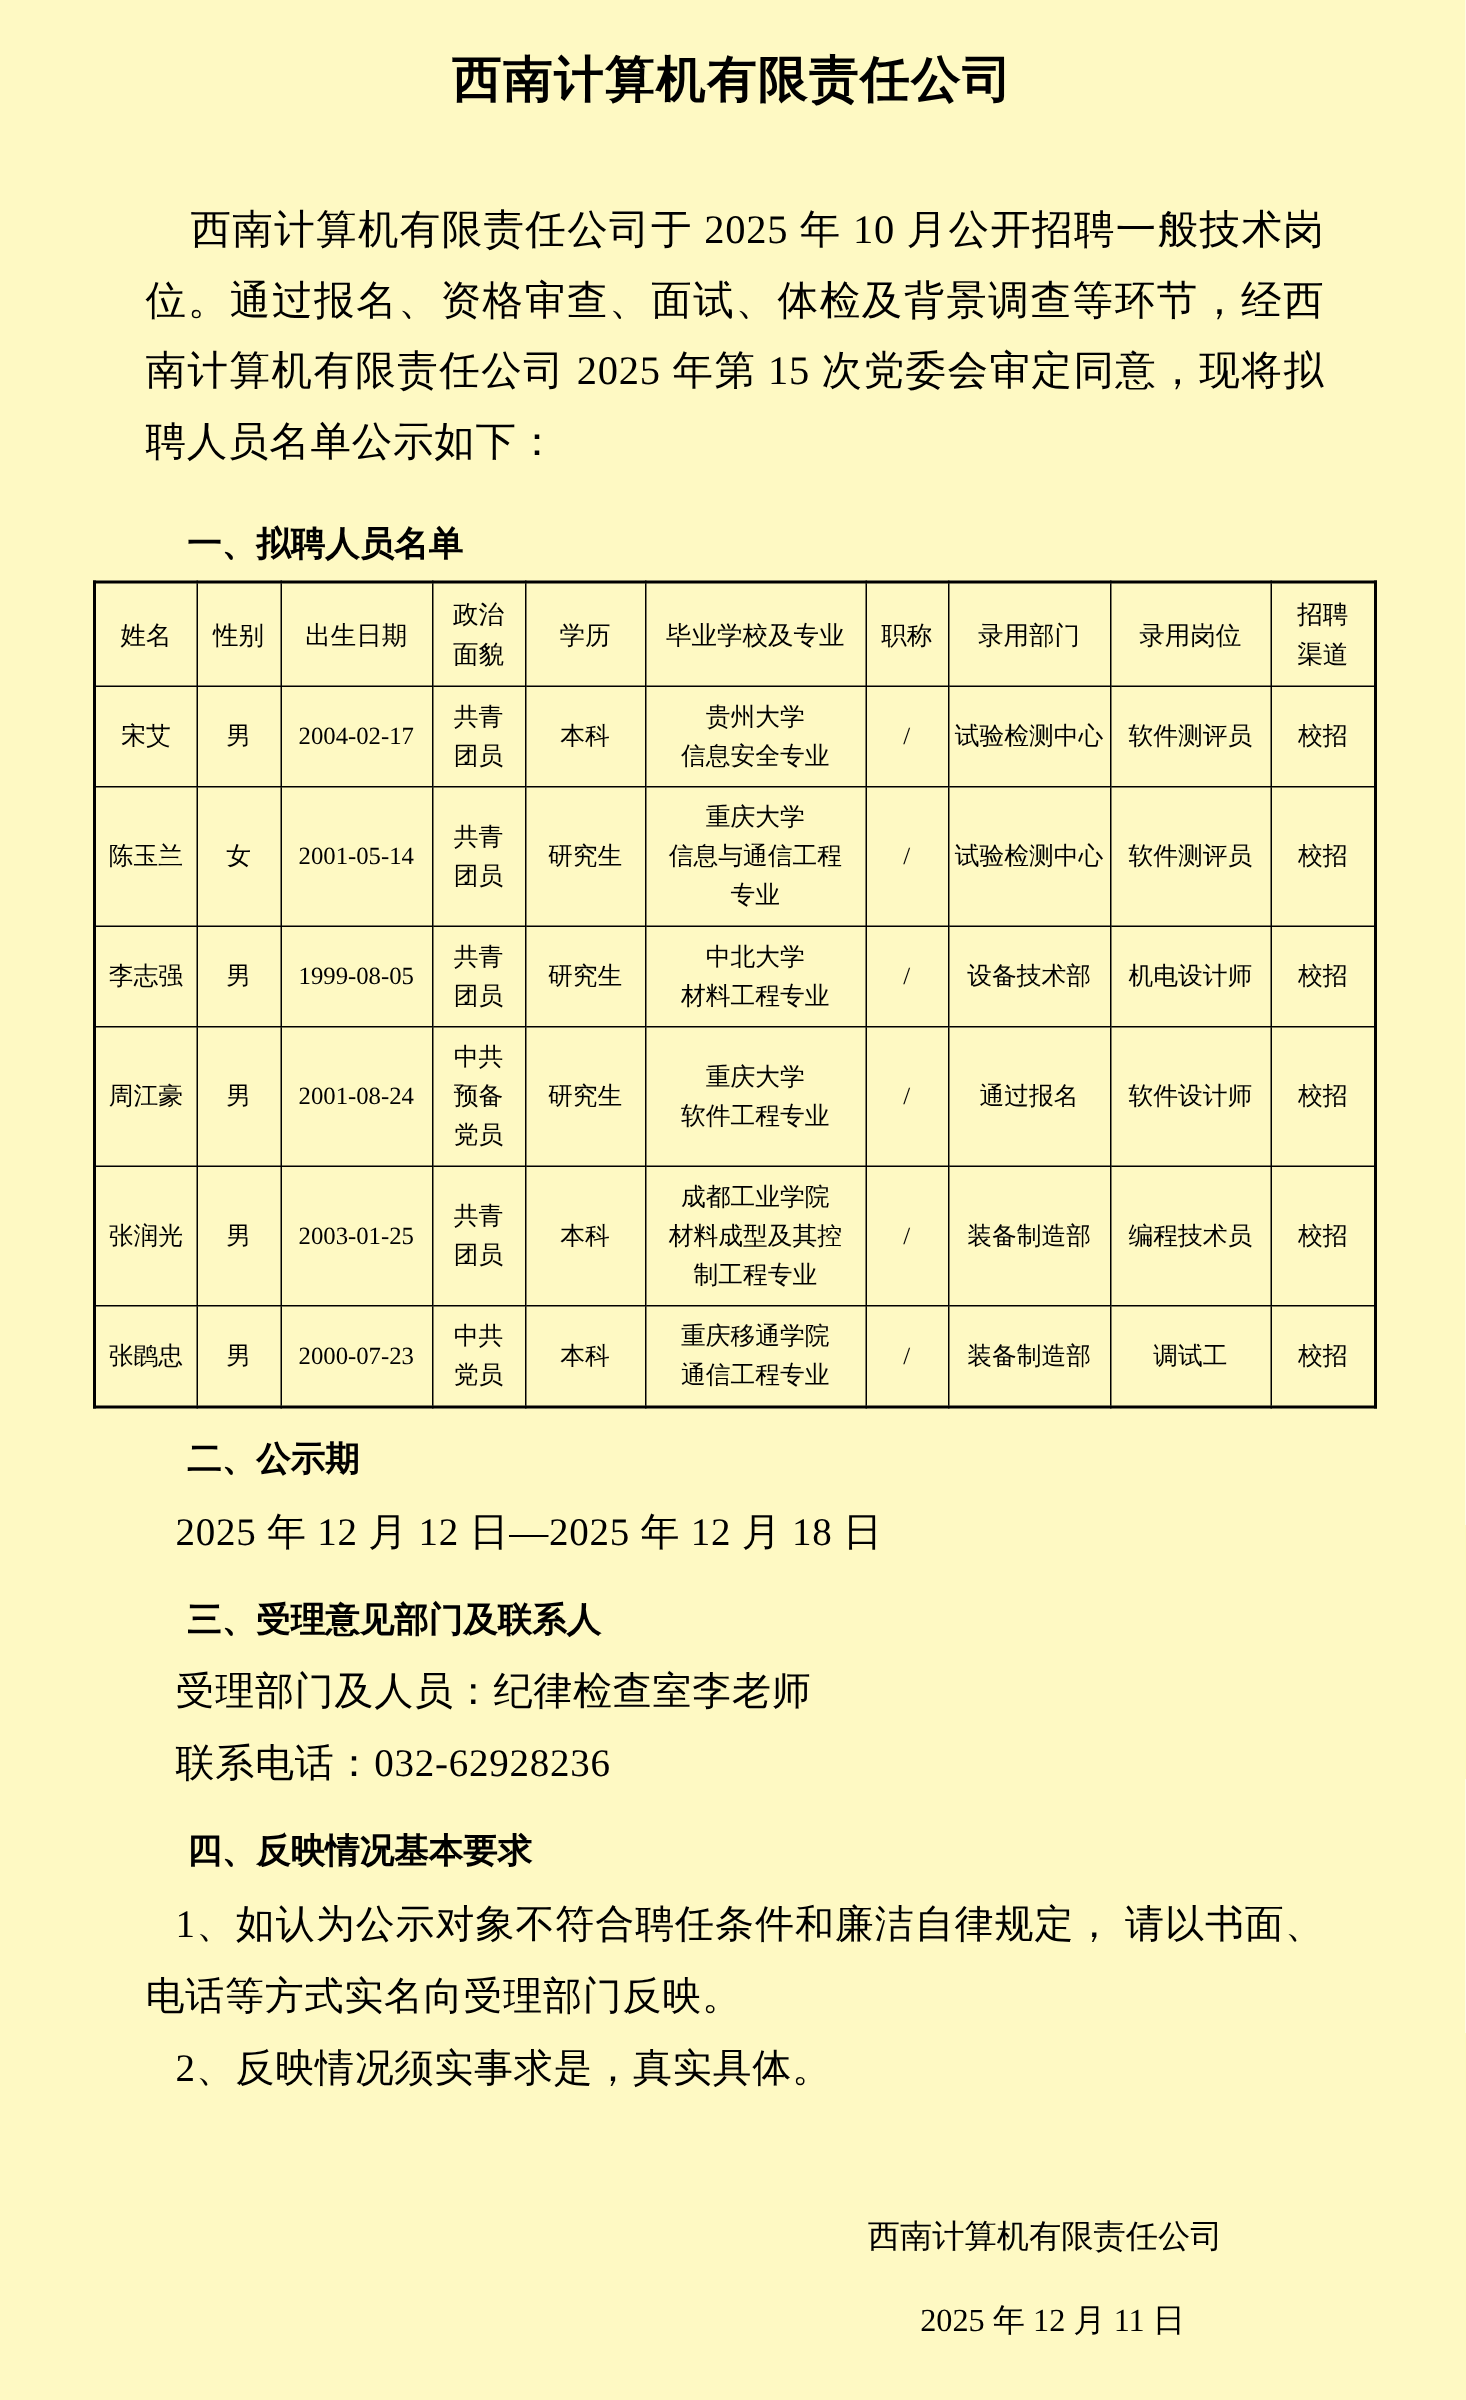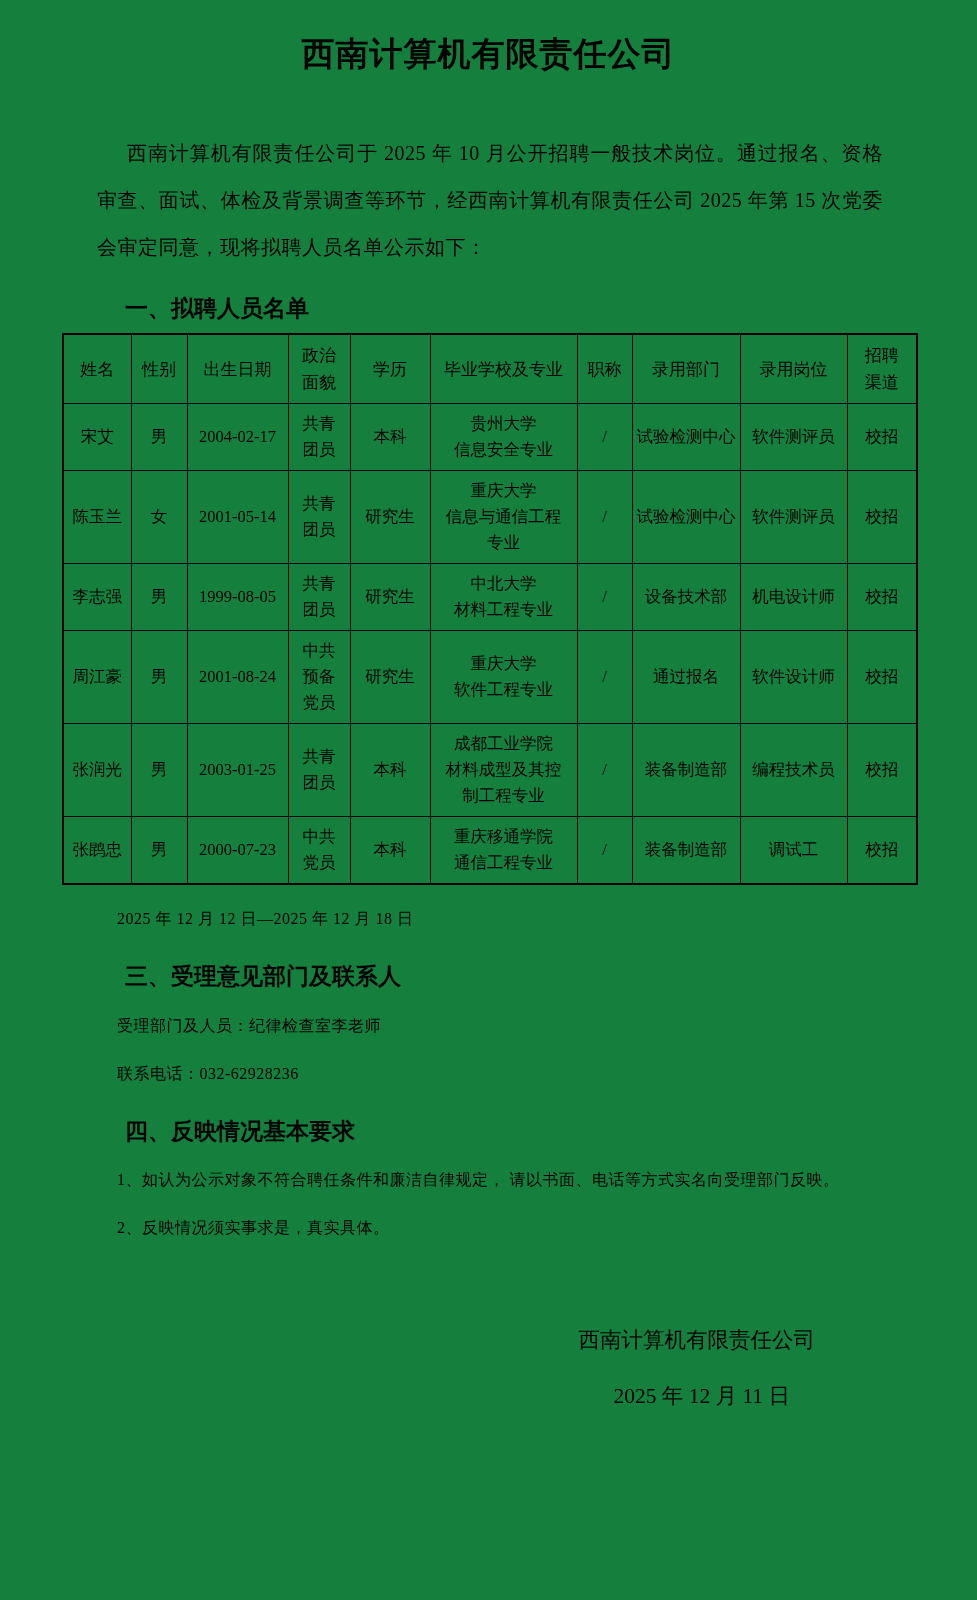--- a/index.html
+++ b/index.html
@@ -1,37 +1,37 @@
 <!DOCTYPE html>
 <html><head>
 <meta charset="utf-8">
 <style>
   html,body{margin:0;padding:0;background:#ffffff;}
   .page{
-    width:977px;height:1600px;margin:0 auto;background:#15803d;color:#000;
+    width:977px;height:1600px;margin:0 auto;background:#fef9c3;color:#000;
     font-family:"Liberation Serif","DejaVu Serif",serif;
     box-sizing:border-box;padding-top:30px;overflow:hidden;
   }
   .title{
     text-align:center;font-size:33px;font-weight:bold;line-height:1.5;
     margin:0;letter-spacing:1px;
     font-family:"Liberation Serif","DejaVu Serif",serif;
   }
   .doc-text{margin-left:97px;width:786px;}
   .intro{
-    margin-top:50px;font-size:20px;line-height:47px;text-align:justify;
+    margin-top:50px;font-size:27px;line-height:47px;text-align:justify;
     text-indent:30px;letter-spacing:0.5px;
   }
   .sec{
     font-size:23px;font-weight:bold;line-height:1.5;
     margin:16px 0 8px 125px;
     font-family:"Liberation Sans","DejaVu Sans",sans-serif;
   }
   .line{
-    margin:0 0 0 97px;width:786px;font-size:16px;line-height:48px;
+    margin:0 0 0 97px;width:786px;font-size:26px;line-height:48px;
     text-indent:20px;letter-spacing:0.5px;
   }
   .item{text-align:justify;}
   table.roster{
     border-collapse:collapse;table-layout:fixed;
     width:854px;margin:6px 0 10px 62px;
     border:2.5px solid #000;
   }
   table.roster th,table.roster td{
     border:1.4px solid #000;text-align:center;vertical-align:middle;
@@ -173,20 +173,21 @@
         <td>重庆移通学院
 通信工程专业</td>
         <td>/</td>
         <td>装备制造部</td>
         <td>调试工</td>
         <td>校招</td>
       </tr>
     </tbody>
   </table>
 
+  <h2 class="sec">二、公示期</h2>
   <p class="line">2025 年 12 月 12 日—2025 年 12 月 18 日</p>
 
   <h2 class="sec">三、受理意见部门及联系人</h2>
   <p class="line">受理部门及人员：纪律检查室李老师</p>
   <p class="line">联系电话：032-62928236</p>
 
   <h2 class="sec">四、反映情况基本要求</h2>
   <p class="line item">1、如认为公示对象不符合聘任条件和廉洁自律规定， 请以书面、电话等方式实名向受理部门反映。</p>
   <p class="line item">2、反映情况须实事求是，真实具体。</p>
 

